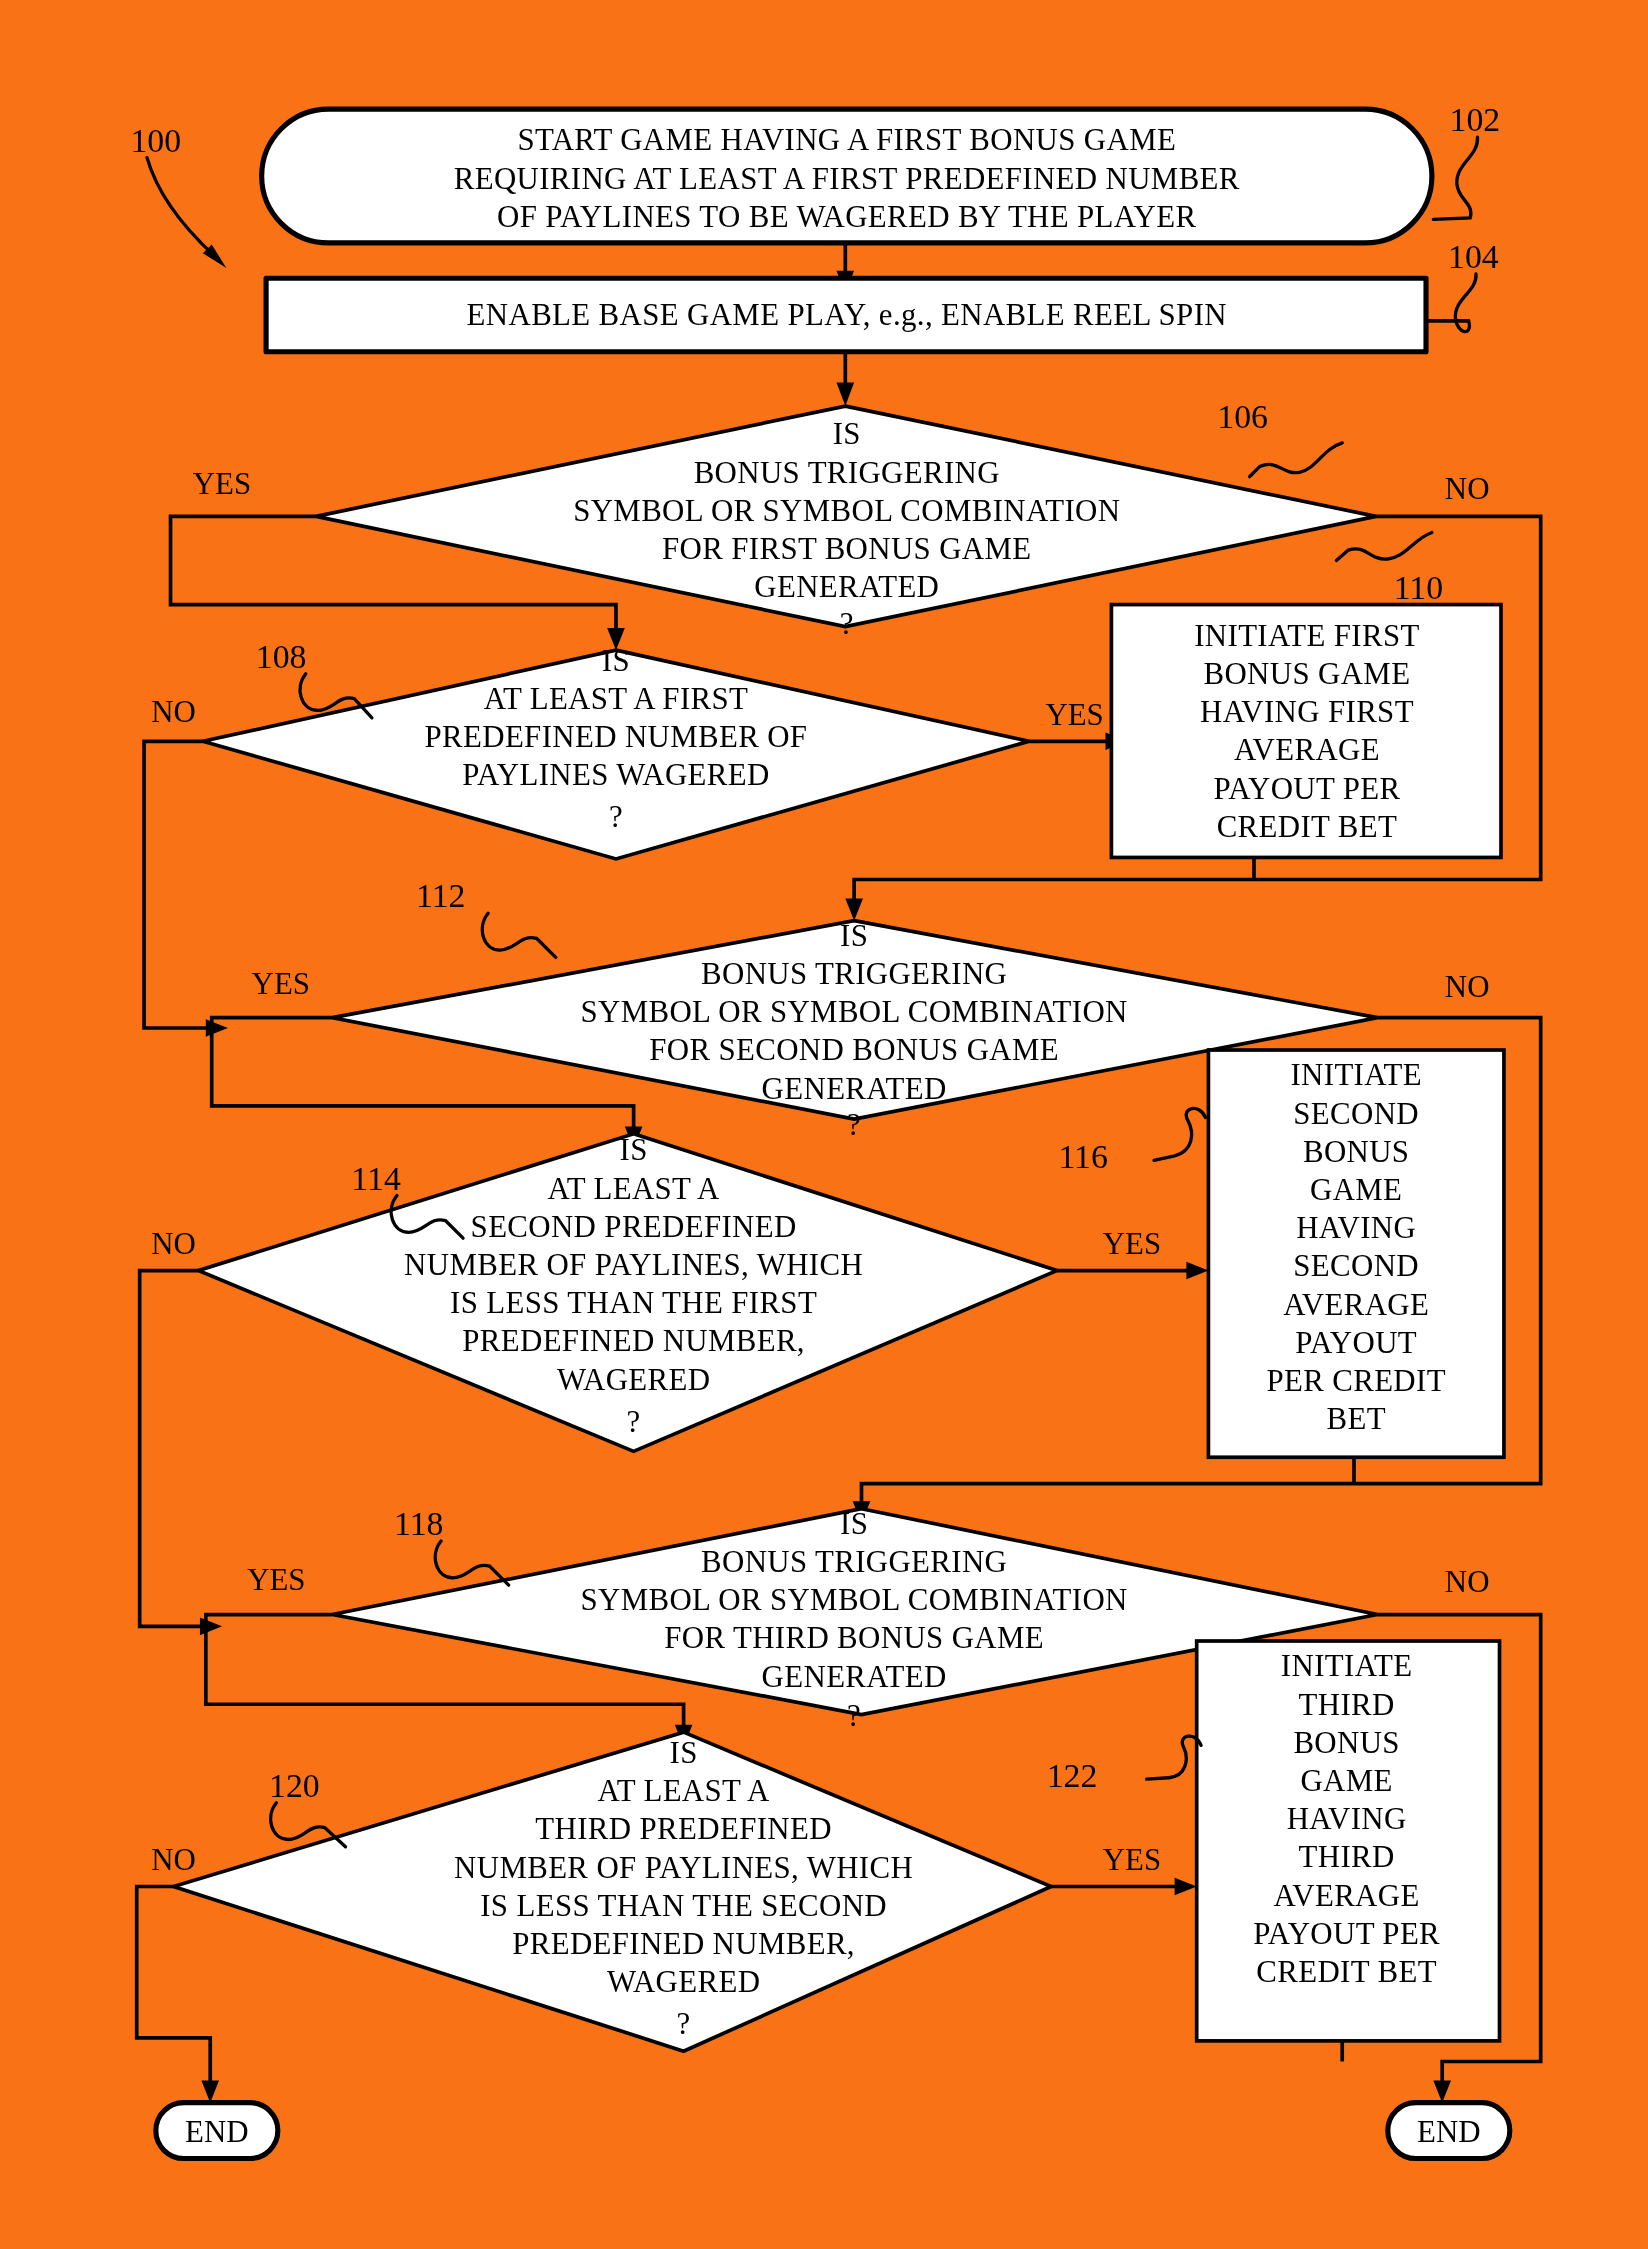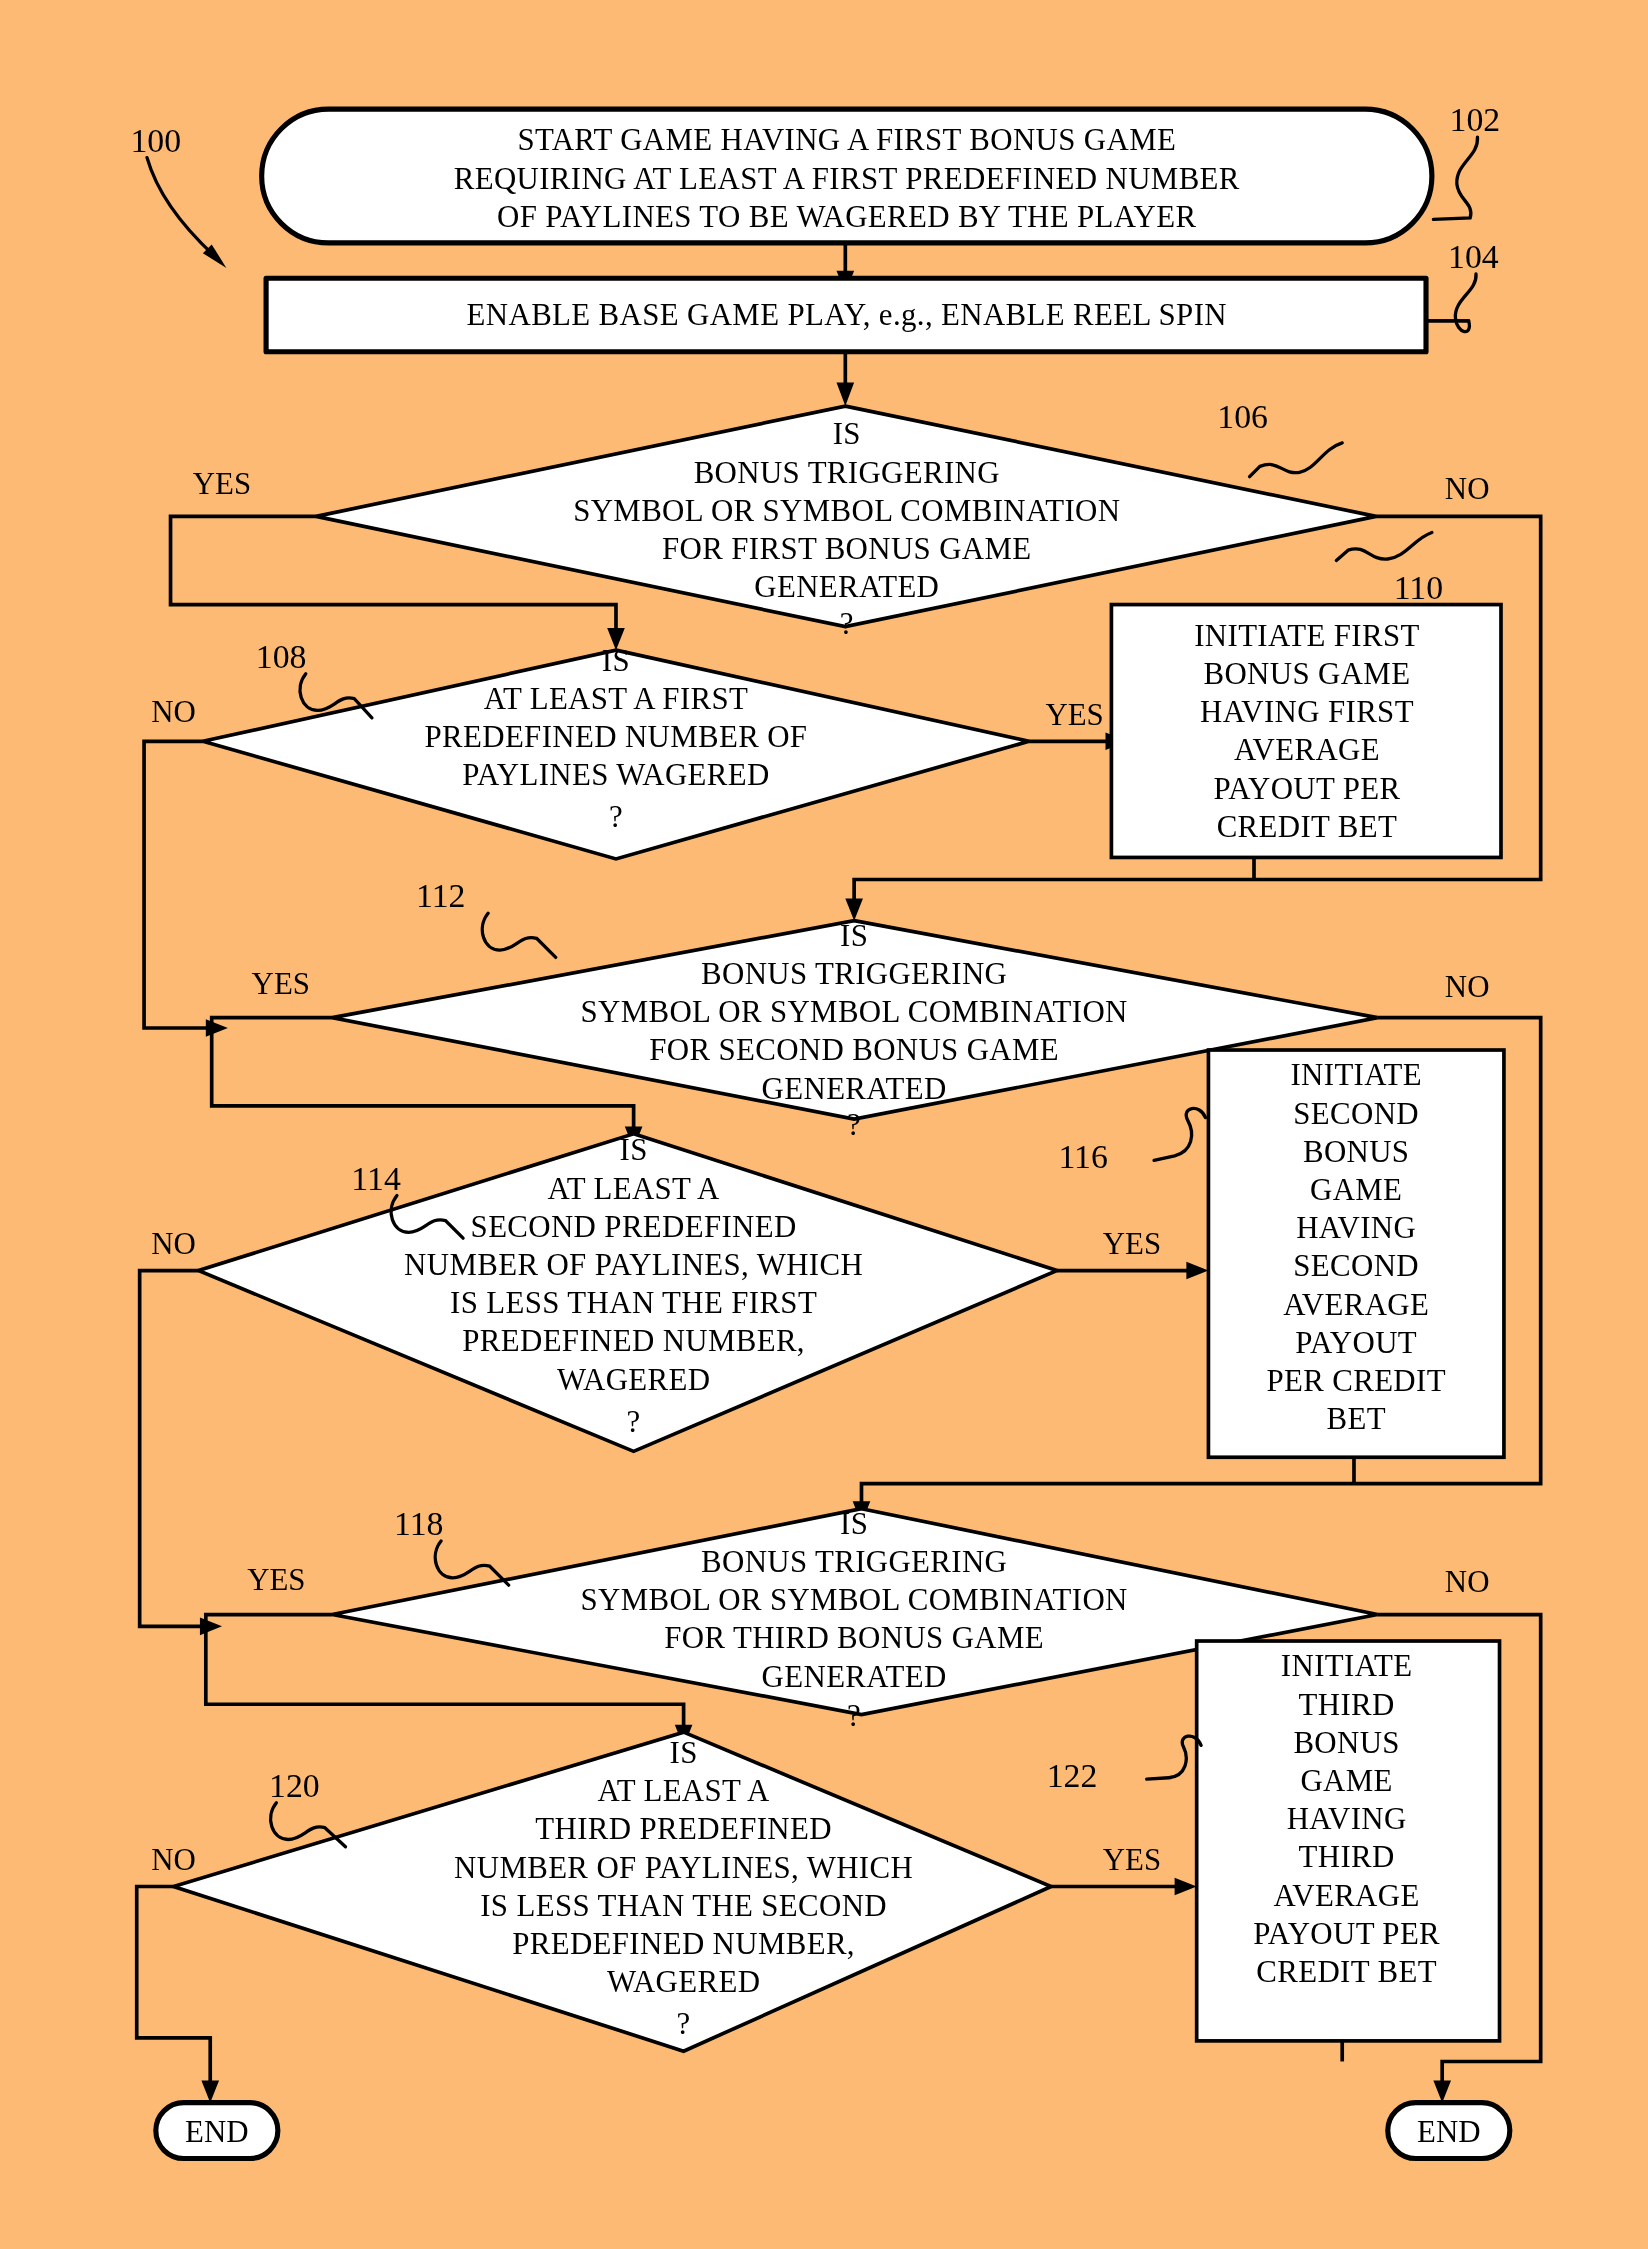--- a/index.html
+++ b/index.html
@@ -10,21 +10,21 @@
   body {
     width: 1648px;
     height: 2250px;
     font-family: "Liberation Serif", "DejaVu Serif", serif;
     overflow: hidden;
   }
   #figure {
     position: relative;
     width: 1648px;
     height: 2250px;
-    background: #fdba74;
+    background: #f97316;
   }
   svg.flow {
     position: absolute;
     top: 0; left: 0;
     width: 1648px;
     height: 2250px;
   }
   .shape {
     fill: #ffffff;
     stroke: #000000;

